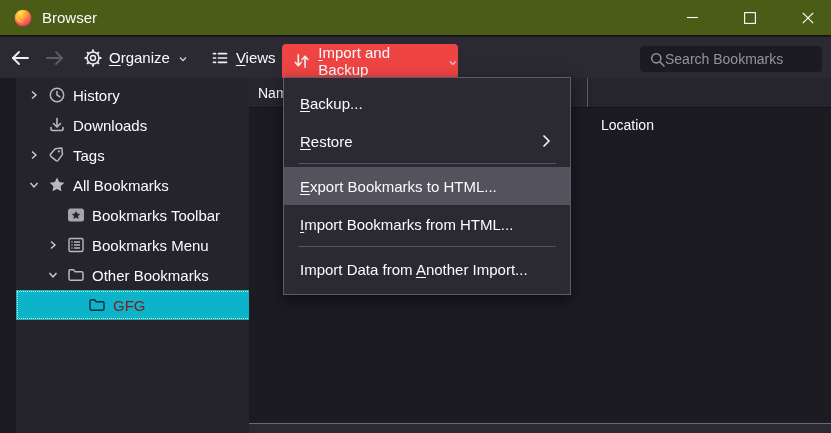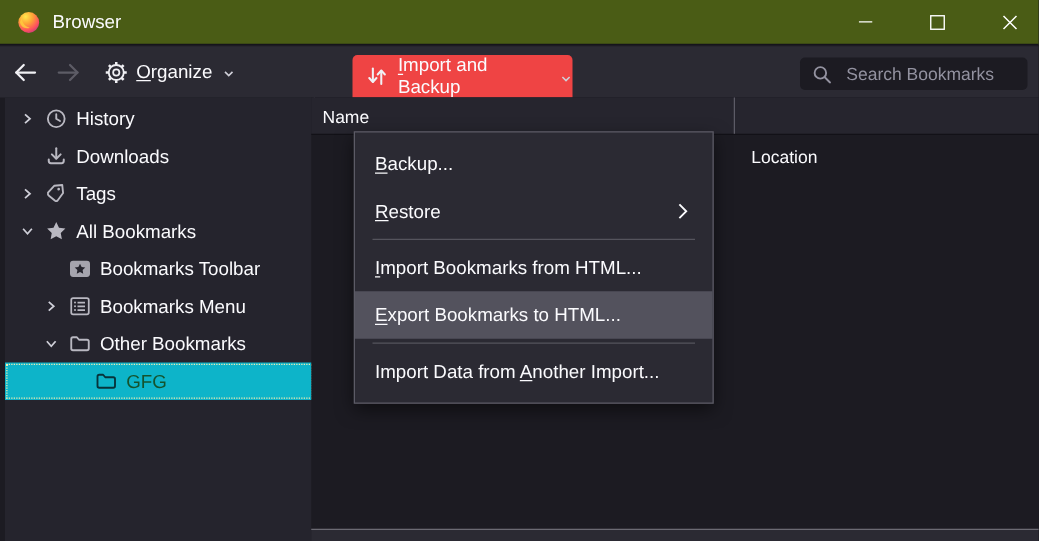--- a/index.html
+++ b/index.html
@@ -43,46 +43,46 @@
   .tb-import {
     position:absolute; left:282px; top:7px; height:34px; width:176px;
     background:#ef4444; border-radius:4px 4px 0 0;
     display:flex; align-items:center; gap:8px; padding-left:11px;
     font-size:15px;
   }
 
   .searchbox {
     position:absolute; right:9px; top:9px; width:182px; height:26px;
     background:#1c1b22; border-radius:4px;
-    display:flex; align-items:center; padding-left:10px; gap:12px;
+    display:flex; align-items:center; padding-left:10px; gap:0;
   }
   .searchbox input {
     flex:1; min-width:0; background:transparent; border:none; outline:none;
     color:#fbfbfe; font-size:14px; font-family:"Liberation Sans", sans-serif;
   }
   .searchbox input::placeholder { color:#9392a0; }
 
   
   .sidebar {
-    position:absolute; left:4px; top:78px; bottom:0; width:248px;
+    position:absolute; left:16px; top:78px; bottom:0; width:248px;
     background:#25242d; border-right:1px solid #68676f;
     padding-top:2px;
   }
   .t-row { height:30px; display:flex; align-items:center; }
   .t-exp { width:12px; height:12px; flex:none; }
   .lvl1 .t-exp { margin-left:12px; }
   .lvl2 .t-exp { margin-left:31px; }
   .lvl3 .t-exp { margin-left:52px; }
   .t-icon { width:18px; height:18px; margin-left:8px; flex:none; }
   .t-label { margin-left:7px; font-size:15px; color:#fbfbfe; white-space:nowrap; }
   .t-row.selected {
     background:#0db4c9;
     outline:1px dotted #f2ecb0; outline-offset:-2px;
   }
-  .t-row.selected .t-label { color:#14532d; }
+  .t-row.selected .t-label { color:#7f1d1d; }
 
   
   .mainpanel { position:absolute; left:249px; top:78px; right:0; bottom:0; background:#1c1b22; }
   .tree-header {
     height:30px; display:flex; background:#26252e;
     border-bottom:1px solid #121117; font-size:14px; color:#fbfbfe;
   }
   .col-name {
     width:339px; display:flex; align-items:center; padding-left:9px;
     border-right:1px solid #5c5b66;
@@ -91,21 +91,21 @@
   .statusbar {
     position:absolute; left:0; right:0; bottom:0; height:10px;
     background:#2b2a33; border-top:1px solid #6b6a73;
   }
 
   
   .menu {
     position:absolute; left:283px; top:77px; width:288px;
     background:#2b2a33; border:1px solid #5c5b66;
     box-shadow:0 5px 14px rgba(0,0,0,.55);
-    padding:6px 0; z-index:10;margin-top:28px;
+    padding:6px 0; z-index:10;
   }
   .menu-item {
     height:38px; display:flex; align-items:center;
     padding:0 16px; font-size:15px; color:#fbfbfe; white-space:nowrap;
   }
   .menu-item.highlighted { background:#53525d; }
   .menu-sep { height:1px; background:#55545d; margin:3px 14px; }
   .submenu-arrow { margin-left:auto; }
 </style>
 </head>
@@ -178,20 +178,36 @@
             <path d="M13.4 4.6 L14.9 3.1"></path>
         </g>
       </g>
     </svg>
     <span><span class="akey">O</span><span>rganize</span></span>
     <svg class="tb-chev" width="10" height="10" viewBox="0 0 10 10">
       <path d="M2 3.5 L5 6.5 L8 3.5" stroke="#cfcfd8" stroke-width="1.3" fill="none"></path>
     </svg>
   </div>
 
+  <div class="tb-btn tb-views">
+    <svg width="18" height="18" viewBox="0 0 18 18">
+      <g stroke="#f0f0f4" stroke-width="1.7" stroke-linecap="round" fill="none">
+        <path d="M2.5 4.7 h2"></path>
+          <path d="M7.5 4.7 h8"></path>
+        <path d="M2.5 9 h2"></path>
+          <path d="M7.5 9 h8"></path>
+        <path d="M2.5 13.3 h2"></path>
+          <path d="M7.5 13.3 h8"></path>
+      </g>
+    </svg>
+    <span><span class="akey">V</span><span>iews</span></span>
+    <svg class="tb-chev" width="10" height="10" viewBox="0 0 10 10">
+      <path d="M2 3.5 L5 6.5 L8 3.5" stroke="#cfcfd8" stroke-width="1.3" fill="none"></path>
+    </svg>
+  </div>
 
   <div class="tb-import">
     <svg width="18" height="18" viewBox="0 0 18 18">
       <g stroke="#f0f0f4" stroke-width="1.7" fill="none" stroke-linecap="round" stroke-linejoin="round">
         <path d="M5.5 2.5 v11"></path>
           <path d="M2.5 10.5 L5.5 13.8 L8.5 10.5"></path>
         <path d="M12.5 15.5 v-11"></path>
           <path d="M9.5 7.5 L12.5 4.2 L15.5 7.5"></path>
       </g>
     </svg>
@@ -322,23 +338,23 @@
   <div class="menu-item">
     <span><span></span><span class="akey">B</span><span>ackup...</span></span>
   </div>
   <div class="menu-item">
     <span><span></span><span class="akey">R</span><span>estore</span></span>
     <svg class="submenu-arrow" width="16" height="16" viewBox="0 0 16 16">
       <path d="M5.5 2.5 L11 8 L5.5 13.5" stroke="#fbfbfe" stroke-width="1.5" fill="none"></path>
     </svg>
   </div>
   <div class="menu-sep"></div>
+  <div class="menu-item highlighted">
+    <span><span></span><span class="akey">E</span><span>xport Bookmarks to HTML...</span></span>
+  </div>
   <div class="menu-item">
     <span><span></span><span class="akey">I</span><span>mport Bookmarks from HTML...</span></span>
-  </div>
-  <div class="menu-item highlighted">
-    <span><span></span><span class="akey">E</span><span>xport Bookmarks to HTML...</span></span>
   </div>
   <div class="menu-sep"></div>
   <div class="menu-item">
     <span><span>Import Data from </span><span class="akey">A</span><span>nother Import...</span></span>
   </div>
 </div>
 
 </body></html>

